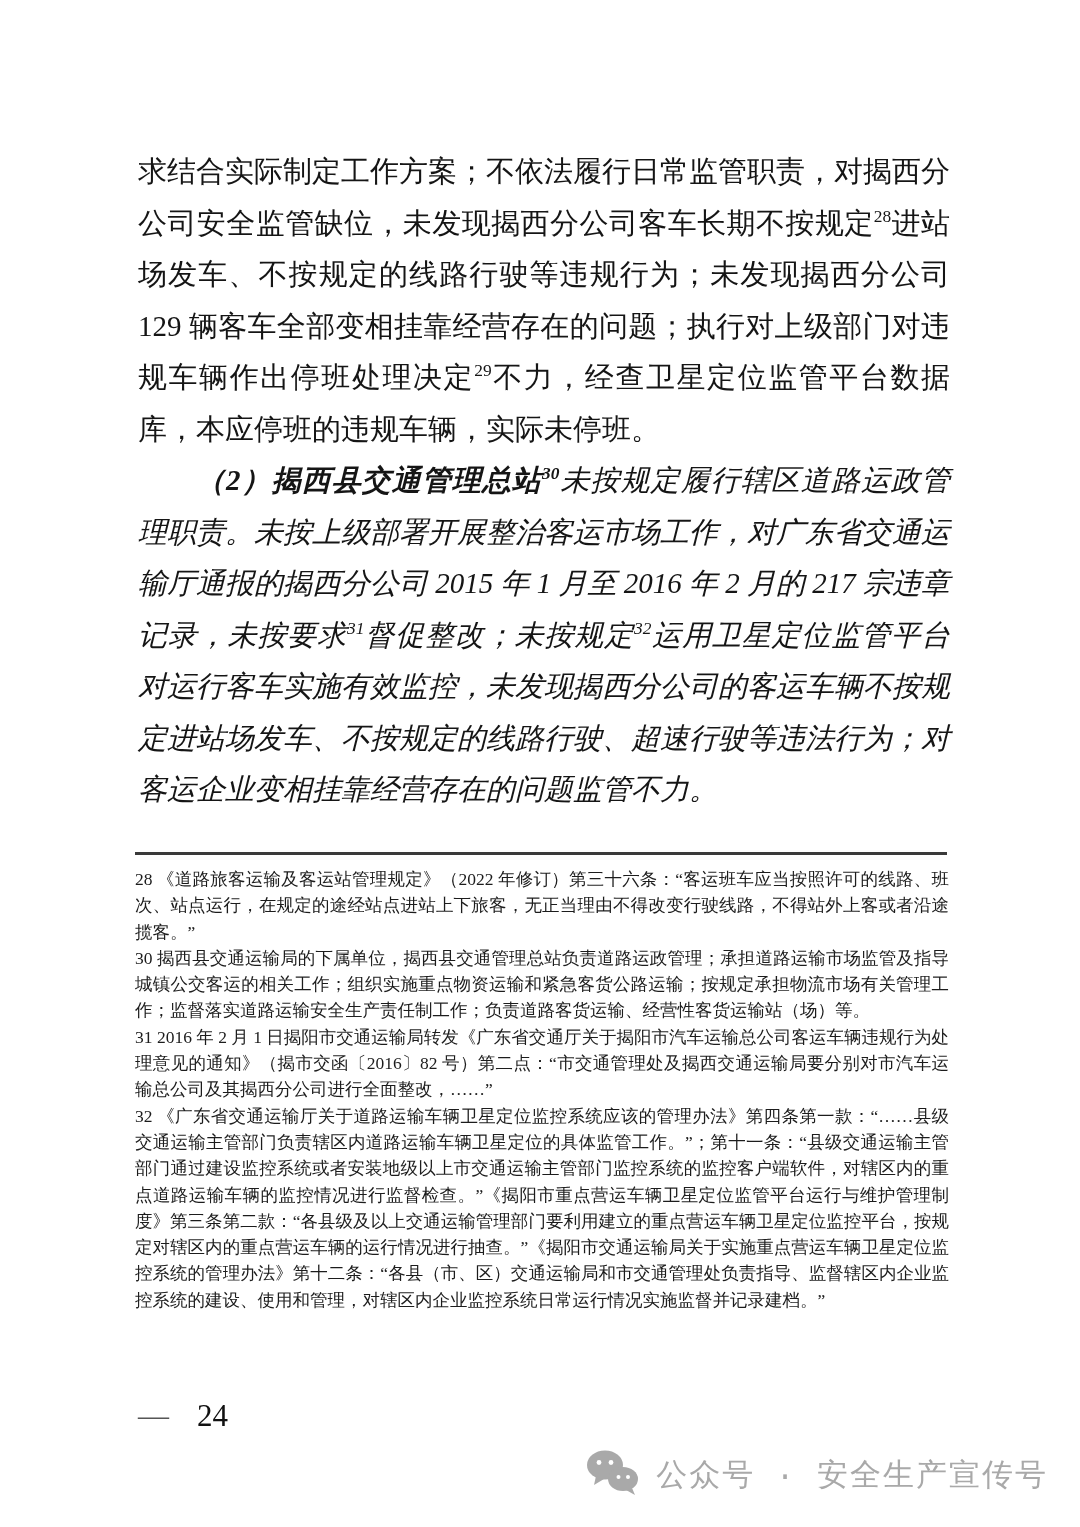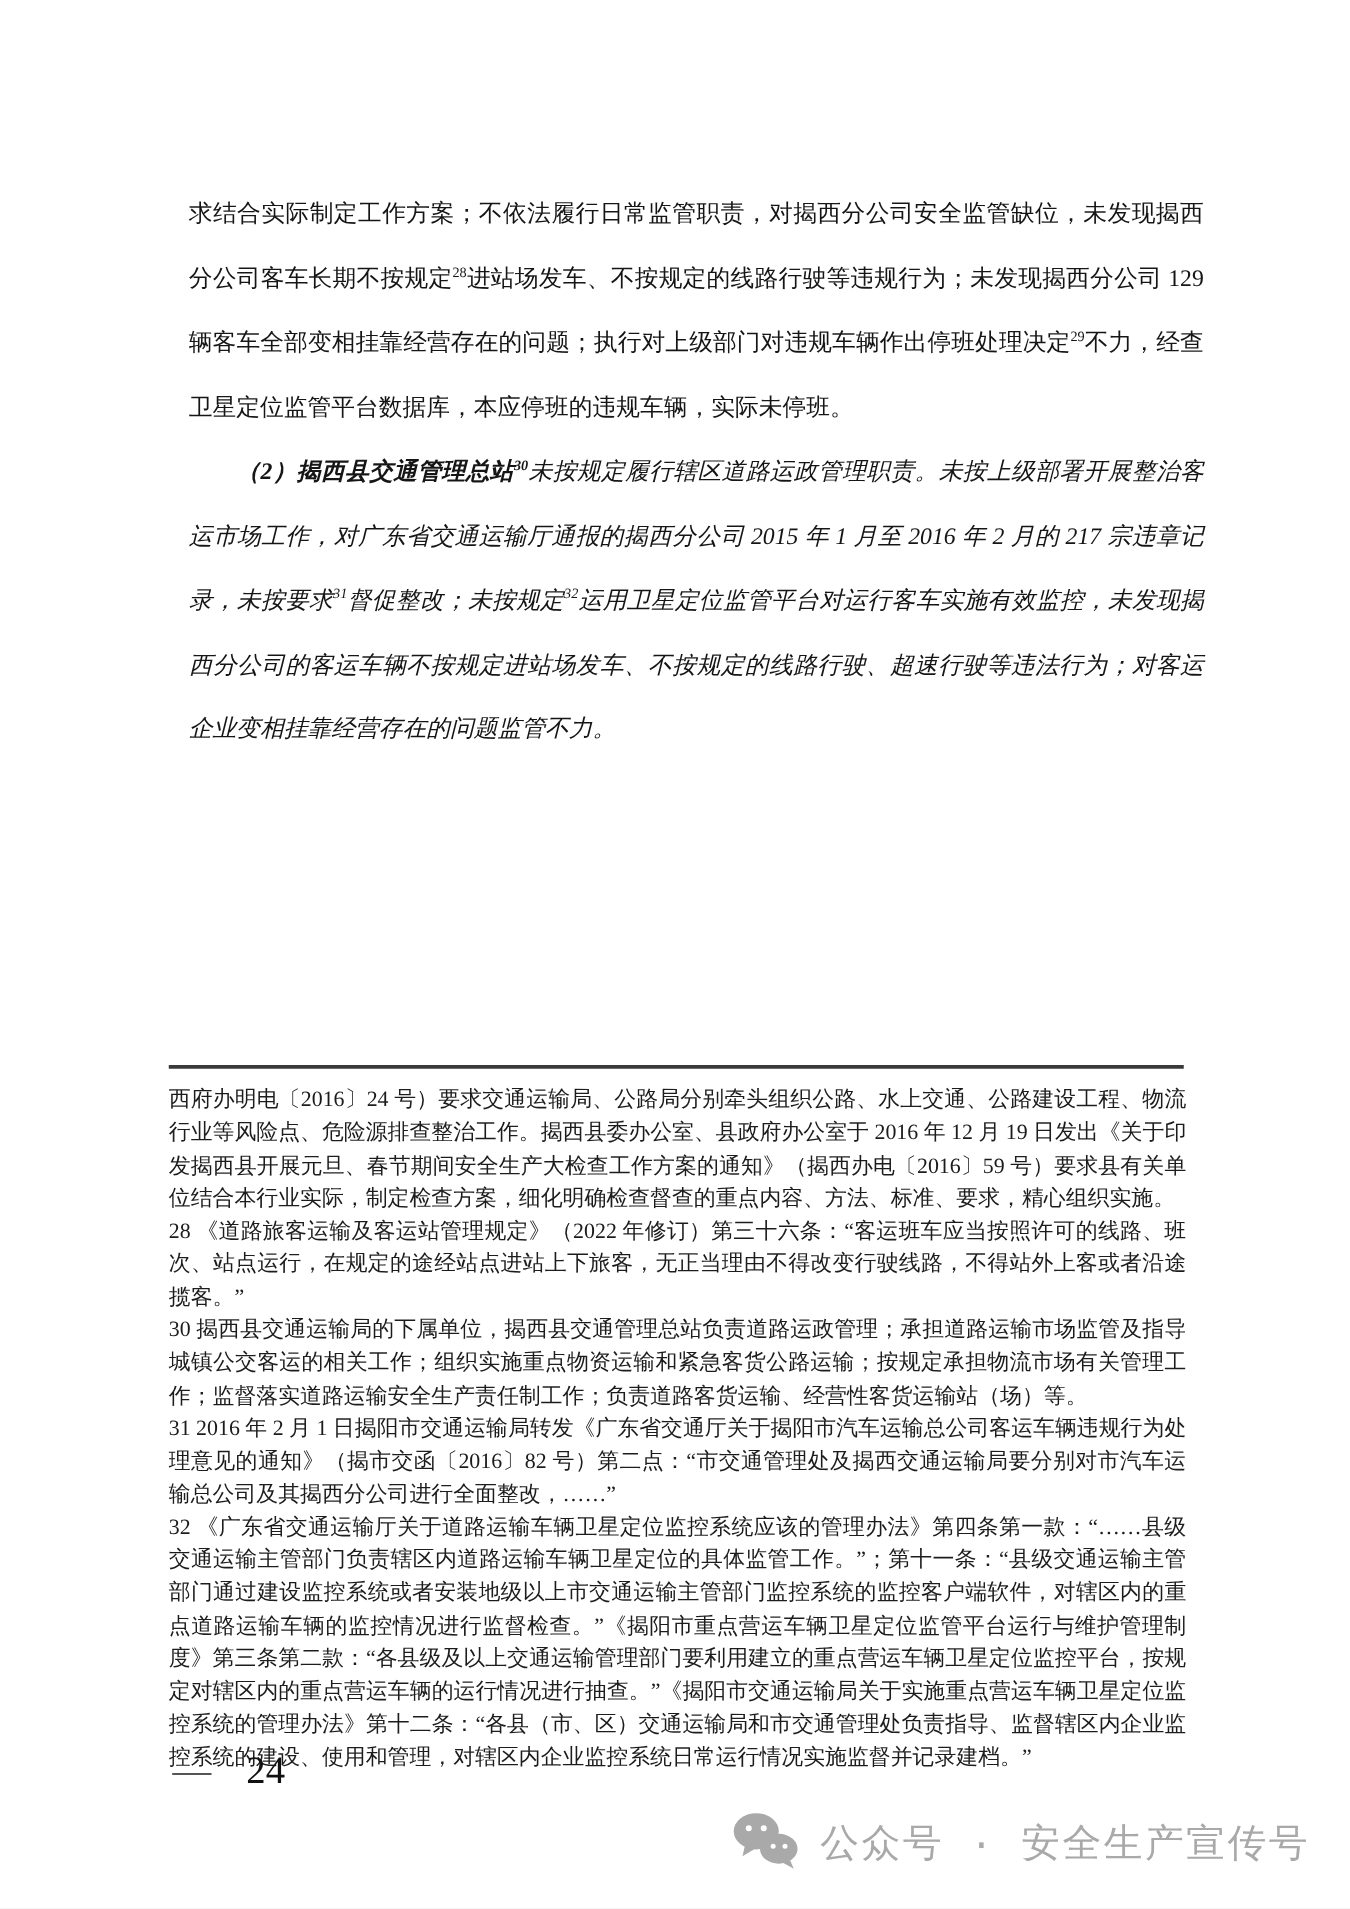--- a/index.html
+++ b/index.html
@@ -6,22 +6,22 @@
   .page{
     position:relative;
     width:1080px;height:1527px;
     margin:0 auto;
     background:#ffffff;
     font-family:"Liberation Serif","DejaVu Serif",serif;
     color:#151515;
     overflow:hidden;
   }
   .body-text{
-    position:absolute;left:151px;top:146px;width:812px;
-    font-size:19px;line-height:51.5px;
+    position:absolute;left:138px;top:146px;width:812px;
+    font-size:29px;line-height:51.5px;
     text-align:justify;
   }
   .body-text p{margin:0;padding:0;}
   .body-text p.indent{text-indent:2em;font-style:italic;}
   .body-text sup{font-size:0.6em;vertical-align:super;line-height:0;}
   .seg-bold{font-weight:bold;}
   .footnote-rule{
     position:absolute;left:135px;top:852px;width:812px;height:3px;
     background:#3a3a3a;
   }
@@ -54,21 +54,20 @@
 <div class="page">
 
   <div class="body-text">
       <p><span>求结合实际制定工作方案；不依法履行日常监管职责，对揭西分公司安全监管缺位，未发现揭西分公司客车长期不按规定</span><sup>28</sup><span>进站场发车、不按规定的线路行驶等违规行为；未发现揭西分公司 129 辆客车全部变相挂靠经营存在的问题；执行对上级部门对违规车辆作出停班处理决定</span><sup>29</sup><span>不力，经查卫星定位监管平台数据库，本应停班的违规车辆，实际未停班。</span></p>
       <p class="indent"><span class="seg-bold">（2）揭西县交通管理总站</span><sup class="seg-bold">30</sup><span>未按规定履行辖区道路运政管理职责。未按上级部署开展整治客运市场工作，对广东省交通运输厅通报的揭西分公司 2015 年 1 月至 2016 年 2 月的 217 宗违章记录，未按要求</span><sup>31</sup><span>督促整改；未按规定</span><sup>32</sup><span>运用卫星定位监管平台对运行客车实施有效监控，未发现揭西分公司的客运车辆不按规定进站场发车、不按规定的线路行驶、超速行驶等违法行为；对客运企业变相挂靠经营存在的问题监管不力。</span></p>
     </div>
 
   <div class="footnote-rule"></div>
 
   <div class="footnotes">
-      <p>西府办明电〔2016〕24 号）要求交通运输局、公路局分别牵头组织公路、水上交通、公路建设工程、物流行业等风险点、危险源排查整治工作。揭西县委办公室、县政府办公室于 2016 年 12 月 19 日发出《关于印发揭西县开展元旦、春节期间安全生产大检查工作方案的通知》（揭西办电〔2016〕59 号）要求县有关单位结合本行业实际，制定检查方案，细化明确检查督查的重点内容、方法、标准、要求，精心组织实施。</p>
       <p>28 《道路旅客运输及客运站管理规定》（2022 年修订）第三十六条：“客运班车应当按照许可的线路、班次、站点运行，在规定的途经站点进站上下旅客，无正当理由不得改变行驶线路，不得站外上客或者沿途揽客。”</p>
       <p>30 揭西县交通运输局的下属单位，揭西县交通管理总站负责道路运政管理；承担道路运输市场监管及指导城镇公交客运的相关工作；组织实施重点物资运输和紧急客货公路运输；按规定承担物流市场有关管理工作；监督落实道路运输安全生产责任制工作；负责道路客货运输、经营性客货运输站（场）等。</p>
       <p>31 2016 年 2 月 1 日揭阳市交通运输局转发《广东省交通厅关于揭阳市汽车运输总公司客运车辆违规行为处理意见的通知》（揭市交函〔2016〕82 号）第二点：“市交通管理处及揭西交通运输局要分别对市汽车运输总公司及其揭西分公司进行全面整改，……”</p>
       <p>32 《广东省交通运输厅关于道路运输车辆卫星定位监控系统应该的管理办法》第四条第一款：“……县级交通运输主管部门负责辖区内道路运输车辆卫星定位的具体监管工作。”；第十一条：“县级交通运输主管部门通过建设监控系统或者安装地级以上市交通运输主管部门监控系统的监控客户端软件，对辖区内的重点道路运输车辆的监控情况进行监督检查。”《揭阳市重点营运车辆卫星定位监管平台运行与维护管理制度》第三条第二款：“各县级及以上交通运输管理部门要利用建立的重点营运车辆卫星定位监控平台，按规定对辖区内的重点营运车辆的运行情况进行抽查。”《揭阳市交通运输局关于实施重点营运车辆卫星定位监控系统的管理办法》第十二条：“各县（市、区）交通运输局和市交通管理处负责指导、监督辖区内企业监控系统的建设、使用和管理，对辖区内企业监控系统日常运行情况实施监督并记录建档。”</p>
     </div>
 
   <div class="page-footer">
     <span class="footer-dash">—</span>
     <span class="footer-num">24</span>
   </div>

